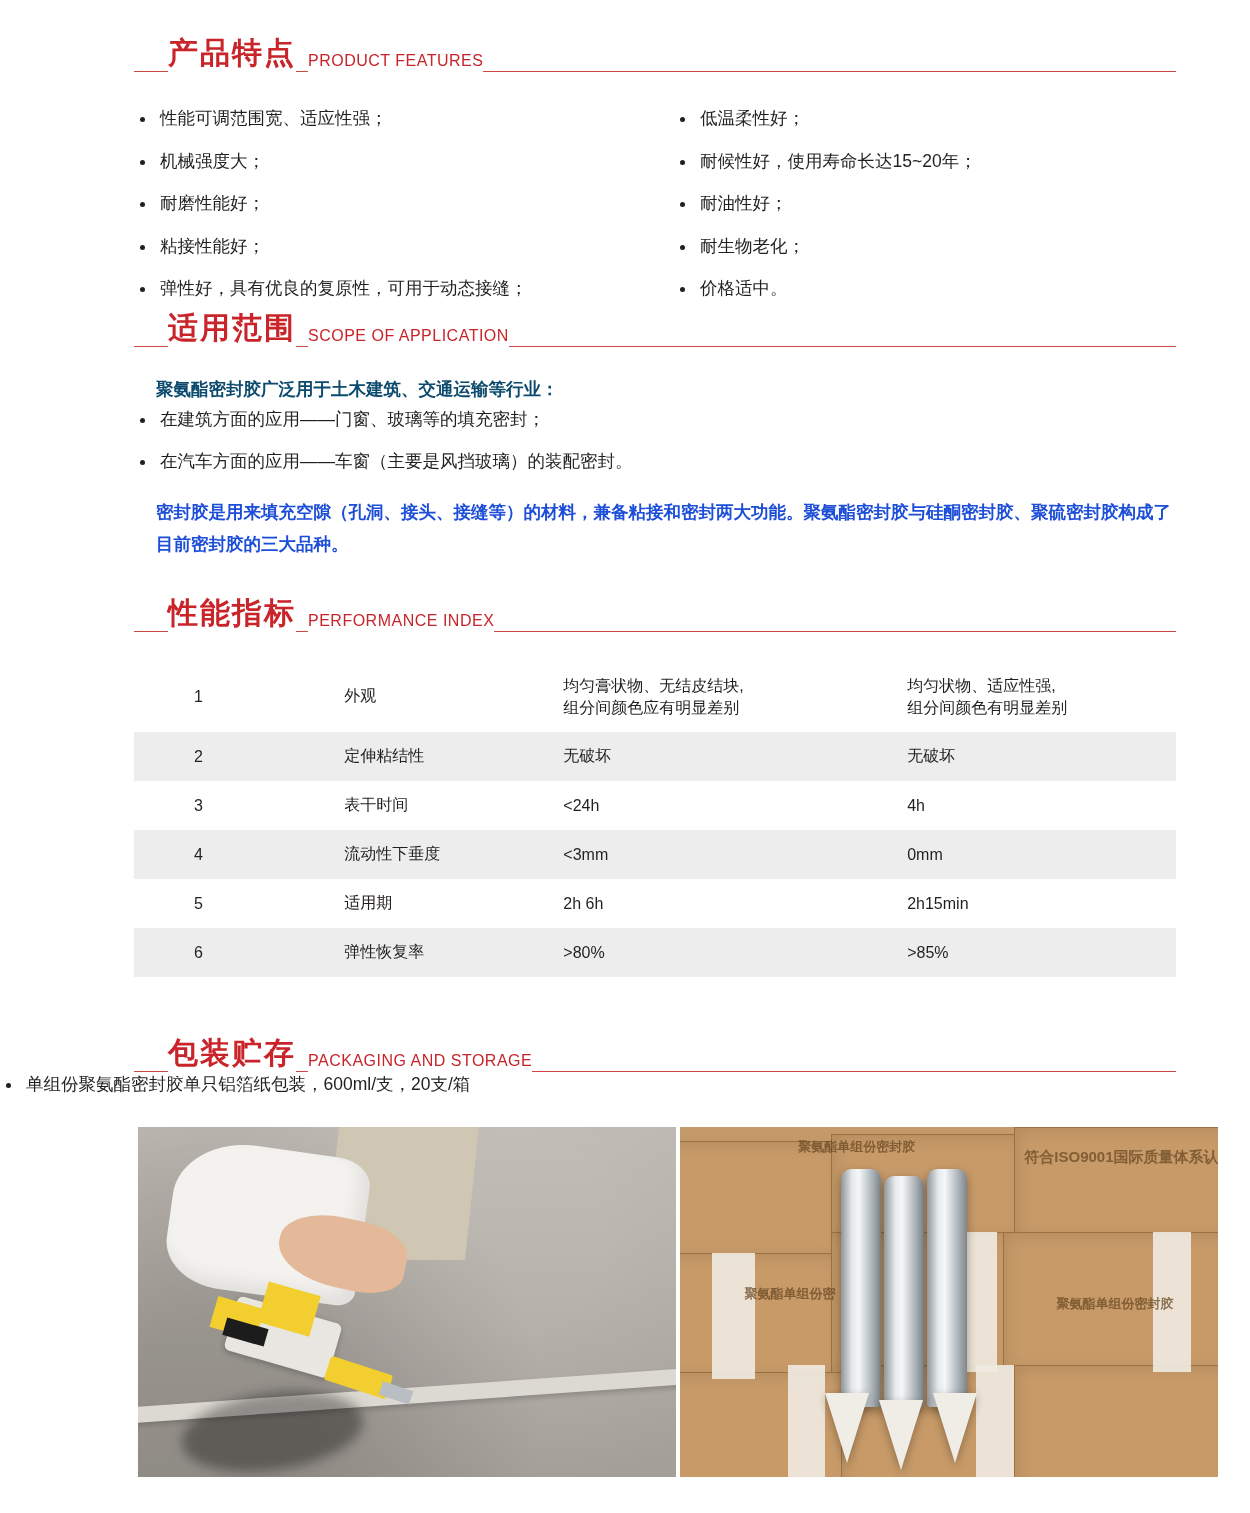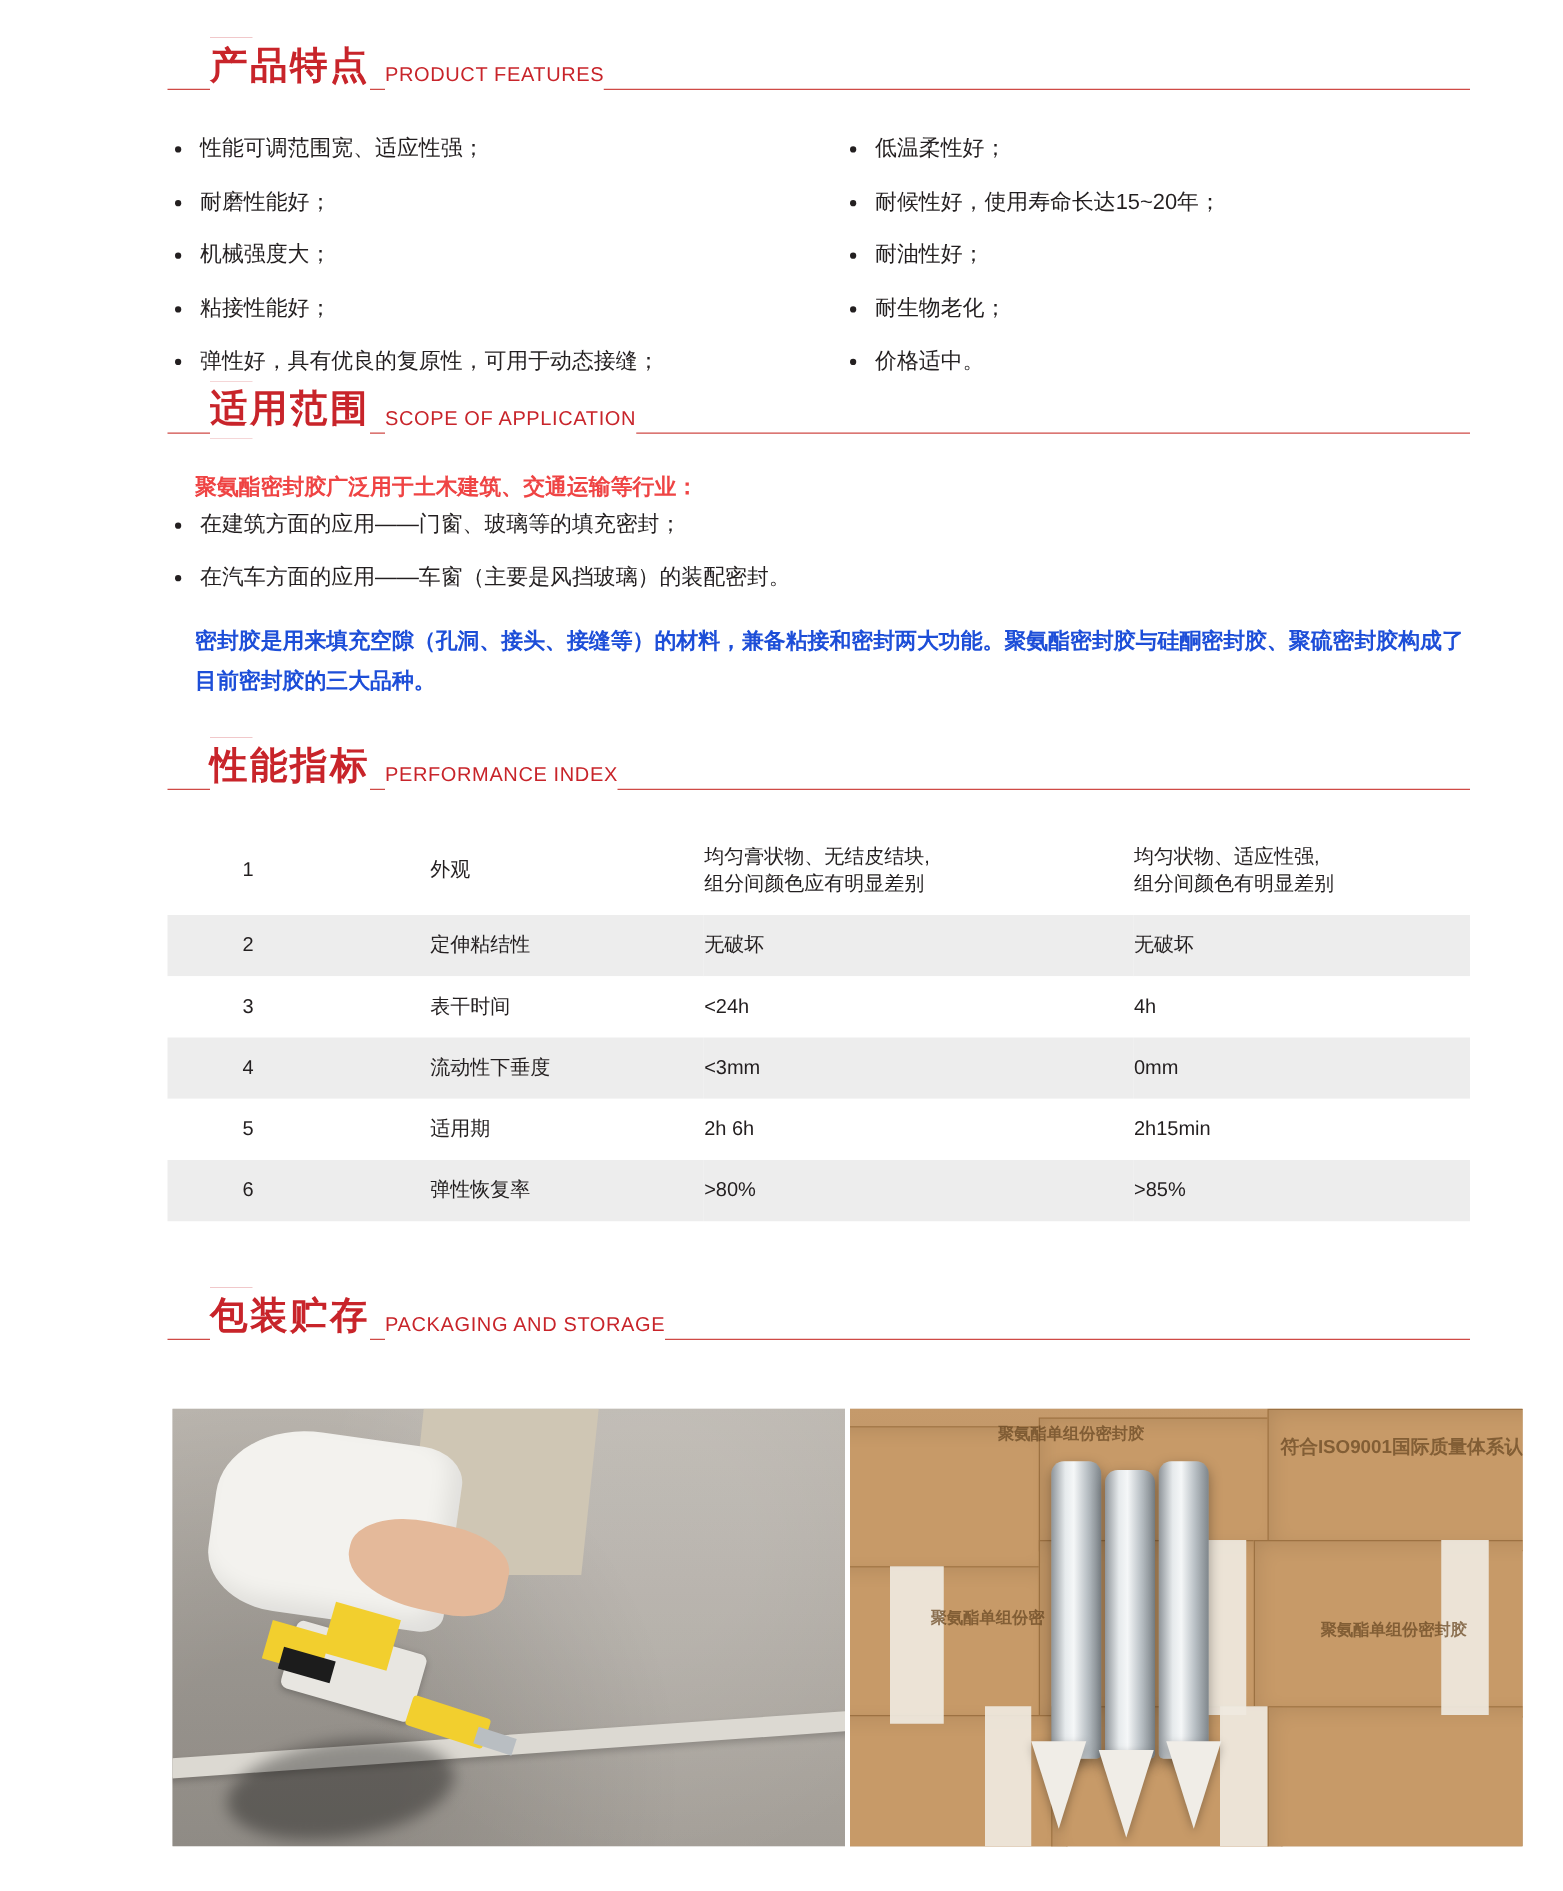--- a/index.html
+++ b/index.html
@@ -119,21 +119,21 @@
   #sec2 { position: absolute; top: 305px; left: 0; right: 0; }
   .s2-body {
     margin-top: 30px;
     padding-left: 134px;
     padding-right: 74px;
   }
   .s2-lead {
     font-size: 17.5px;
     font-weight: bold;
     margin: 4px 0 12px 22px;
-    color: #ef4444;
+    color: #0c4a6e;
     line-height: 1;
   }
   .s2-list li { margin-bottom: 20px; }
   .s2-tail {
     margin: 8px 0 0 22px;
     font-size: 17.5px;
     font-weight: bold;
     line-height: 1.85;
     color: #1d4ed8;
   }
@@ -328,22 +328,22 @@
   <div id="sec1">
     <div class="head-wrap section-head">
       <div class="num-badge">1</div>
       <div class="head-cn">产品特点</div>
       <div class="head-en">PRODUCT FEATURES</div>
     </div>
 
     <div class="cols">
       <ul class="bul col-l">
         <li>性能可调范围宽、适应性强；</li>
+        <li>机械强度大；</li>
         <li>耐磨性能好；</li>
-        <li>机械强度大；</li>
         <li>粘接性能好；</li>
         <li>弹性好，具有优良的复原性，可用于动态接缝；</li>
       </ul>
       <ul class="bul col-r">
         <li>低温柔性好；</li>
         <li>耐候性好，使用寿命长达15~20年；</li>
         <li>耐油性好；</li>
         <li>耐生物老化；</li>
         <li>价格适中。</li>
       </ul>
@@ -428,20 +428,23 @@
     </table>
   </div>
 
   <div id="sec4">
     <div class="head-wrap section-head">
       <div class="num-badge">4</div>
       <div class="head-cn">包装贮存</div>
       <div class="head-en">PACKAGING AND STORAGE</div>
     </div>
 
+    <ul class="bul s4-list">
+      <li>单组份聚氨酯密封胶单只铝箔纸包装，600ml/支，20支/箱</li>
+    </ul>
   </div>
 
   <div class="photos">
 
     <div class="photo ph1">
       <div class="ground"></div>
       <div class="wall"></div>
       <div class="joint"></div>
       <div class="shadow"></div>
       <div class="sleeve"></div>

